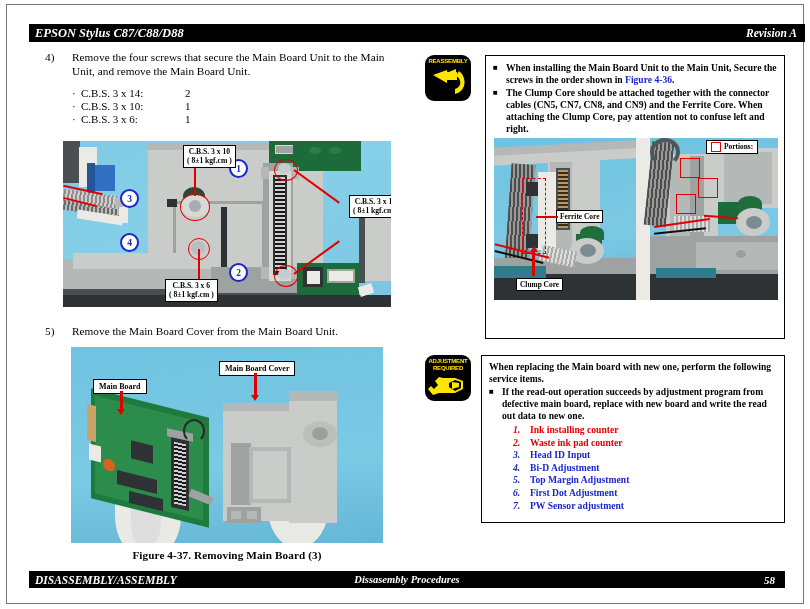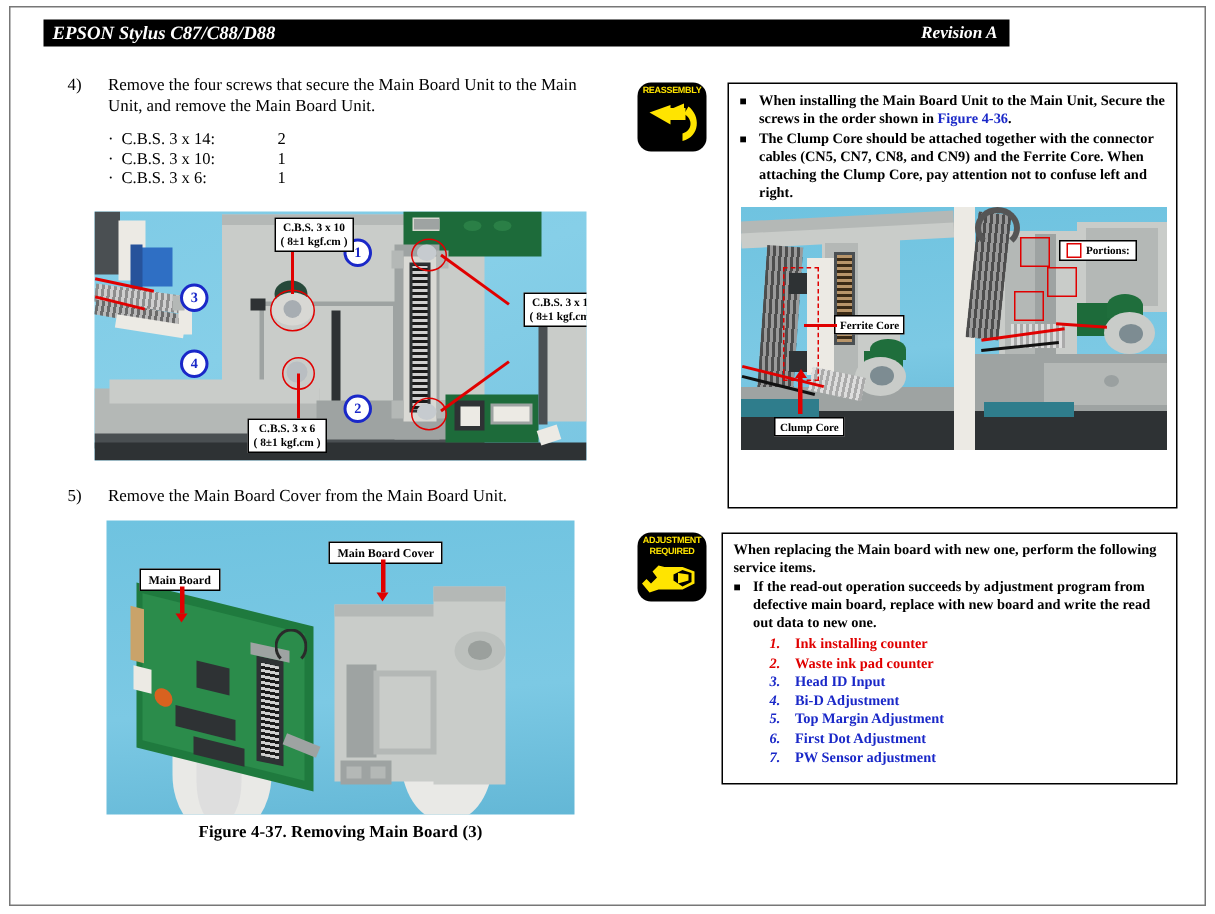--- a/index.html
+++ b/index.html
@@ -5,21 +5,21 @@
   html,body{margin:0;padding:0;background:#ffffff;}
   body{width:810px;height:609px;overflow:hidden;font-family:"Liberation Serif",serif;}
 
   .page{position:absolute;left:6px;top:4px;width:798px;height:600px;background:#fff;
         border:1px solid #777;box-sizing:border-box;}
 
   
   .bar{position:absolute;background:#000;color:#fff;font-style:italic;font-weight:bold;
        display:flex;align-items:center;overflow:hidden;}
   .bar span{white-space:nowrap;}
-  #hdr{left:22px;top:8px;width:644px;height:18px;font-size:12.5px;}
+  #hdr{left:22px;top:19px;width:776px;height:18px;font-size:12.5px;}
   #hdr .l{margin-left:6px;}
   #hdr .r{margin-left:auto;margin-right:8px;font-size:11.5px;}
   #ftr{left:22px;top:566px;width:756px;height:17px;font-size:11.5px;}
   #ftr .l{margin-left:6px;}
   #ftr .c{position:absolute;left:50%;transform:translateX(-50%);font-size:10.5px;}
   #ftr .r{margin-left:auto;margin-right:10px;font-size:11px;}
 
   
   .col{position:absolute;}
   .step{font-size:11.3px;line-height:13.5px;color:#000;}
@@ -359,21 +359,21 @@
         <div class="gp3" style="left:14px;top:98px;width:128px;height:40px;"></div>
         <div class="gp2" style="left:60px;top:104px;width:82px;height:28px;"></div>
         <div class="dk2" style="left:14px;top:136px;width:128px;height:26px;"></div>
         <div class="teal" style="left:20px;top:130px;width:60px;height:10px;"></div>
         <div style="position:absolute;left:100px;top:112px;width:10px;height:8px;background:#9aa0a0;border-radius:50%;"></div>
 
         <div class="rrect" style="left:44px;top:20px;width:18px;height:18px;"></div>
         <div class="rrect" style="left:62px;top:40px;width:18px;height:18px;"></div>
         <div class="rrect" style="left:40px;top:56px;width:18px;height:18px;"></div>
 
-        <div class="cbox" style="left:70px;top:2px;font-size:7.4px;padding:1px 4px;display:flex;align-items:center;gap:3px;margin-top:20px;">
+        <div class="cbox" style="left:70px;top:2px;font-size:7.4px;padding:1px 4px;display:flex;align-items:center;gap:3px;">
           <span style="display:inline-block;width:8px;height:8px;border:1.4px solid #e00000;"></span>
           <span>Portions:</span>
         </div>
       </div>
     </div>
 
   </div>
 
   <div class="noteicon" style="left:418px;top:350px;">
     <div class="cap2">ADJUSTMENT</div>
@@ -418,14 +418,19 @@
             <span class="blink">First Dot Adjustment</span>
           </div>
         <div class="oli">
             <span class="n blink">7.</span>
             <span class="blink">PW Sensor adjustment</span>
           </div>
       </div>
     </div>
   </div>
 
+  <div class="bar" id="ftr">
+    <span class="l">DISASSEMBLY/ASSEMBLY</span>
+    <span class="c">Dissasembly Procedures</span>
+    <span class="r">58</span>
+  </div>
 
 </div>
 
 </body></html>

